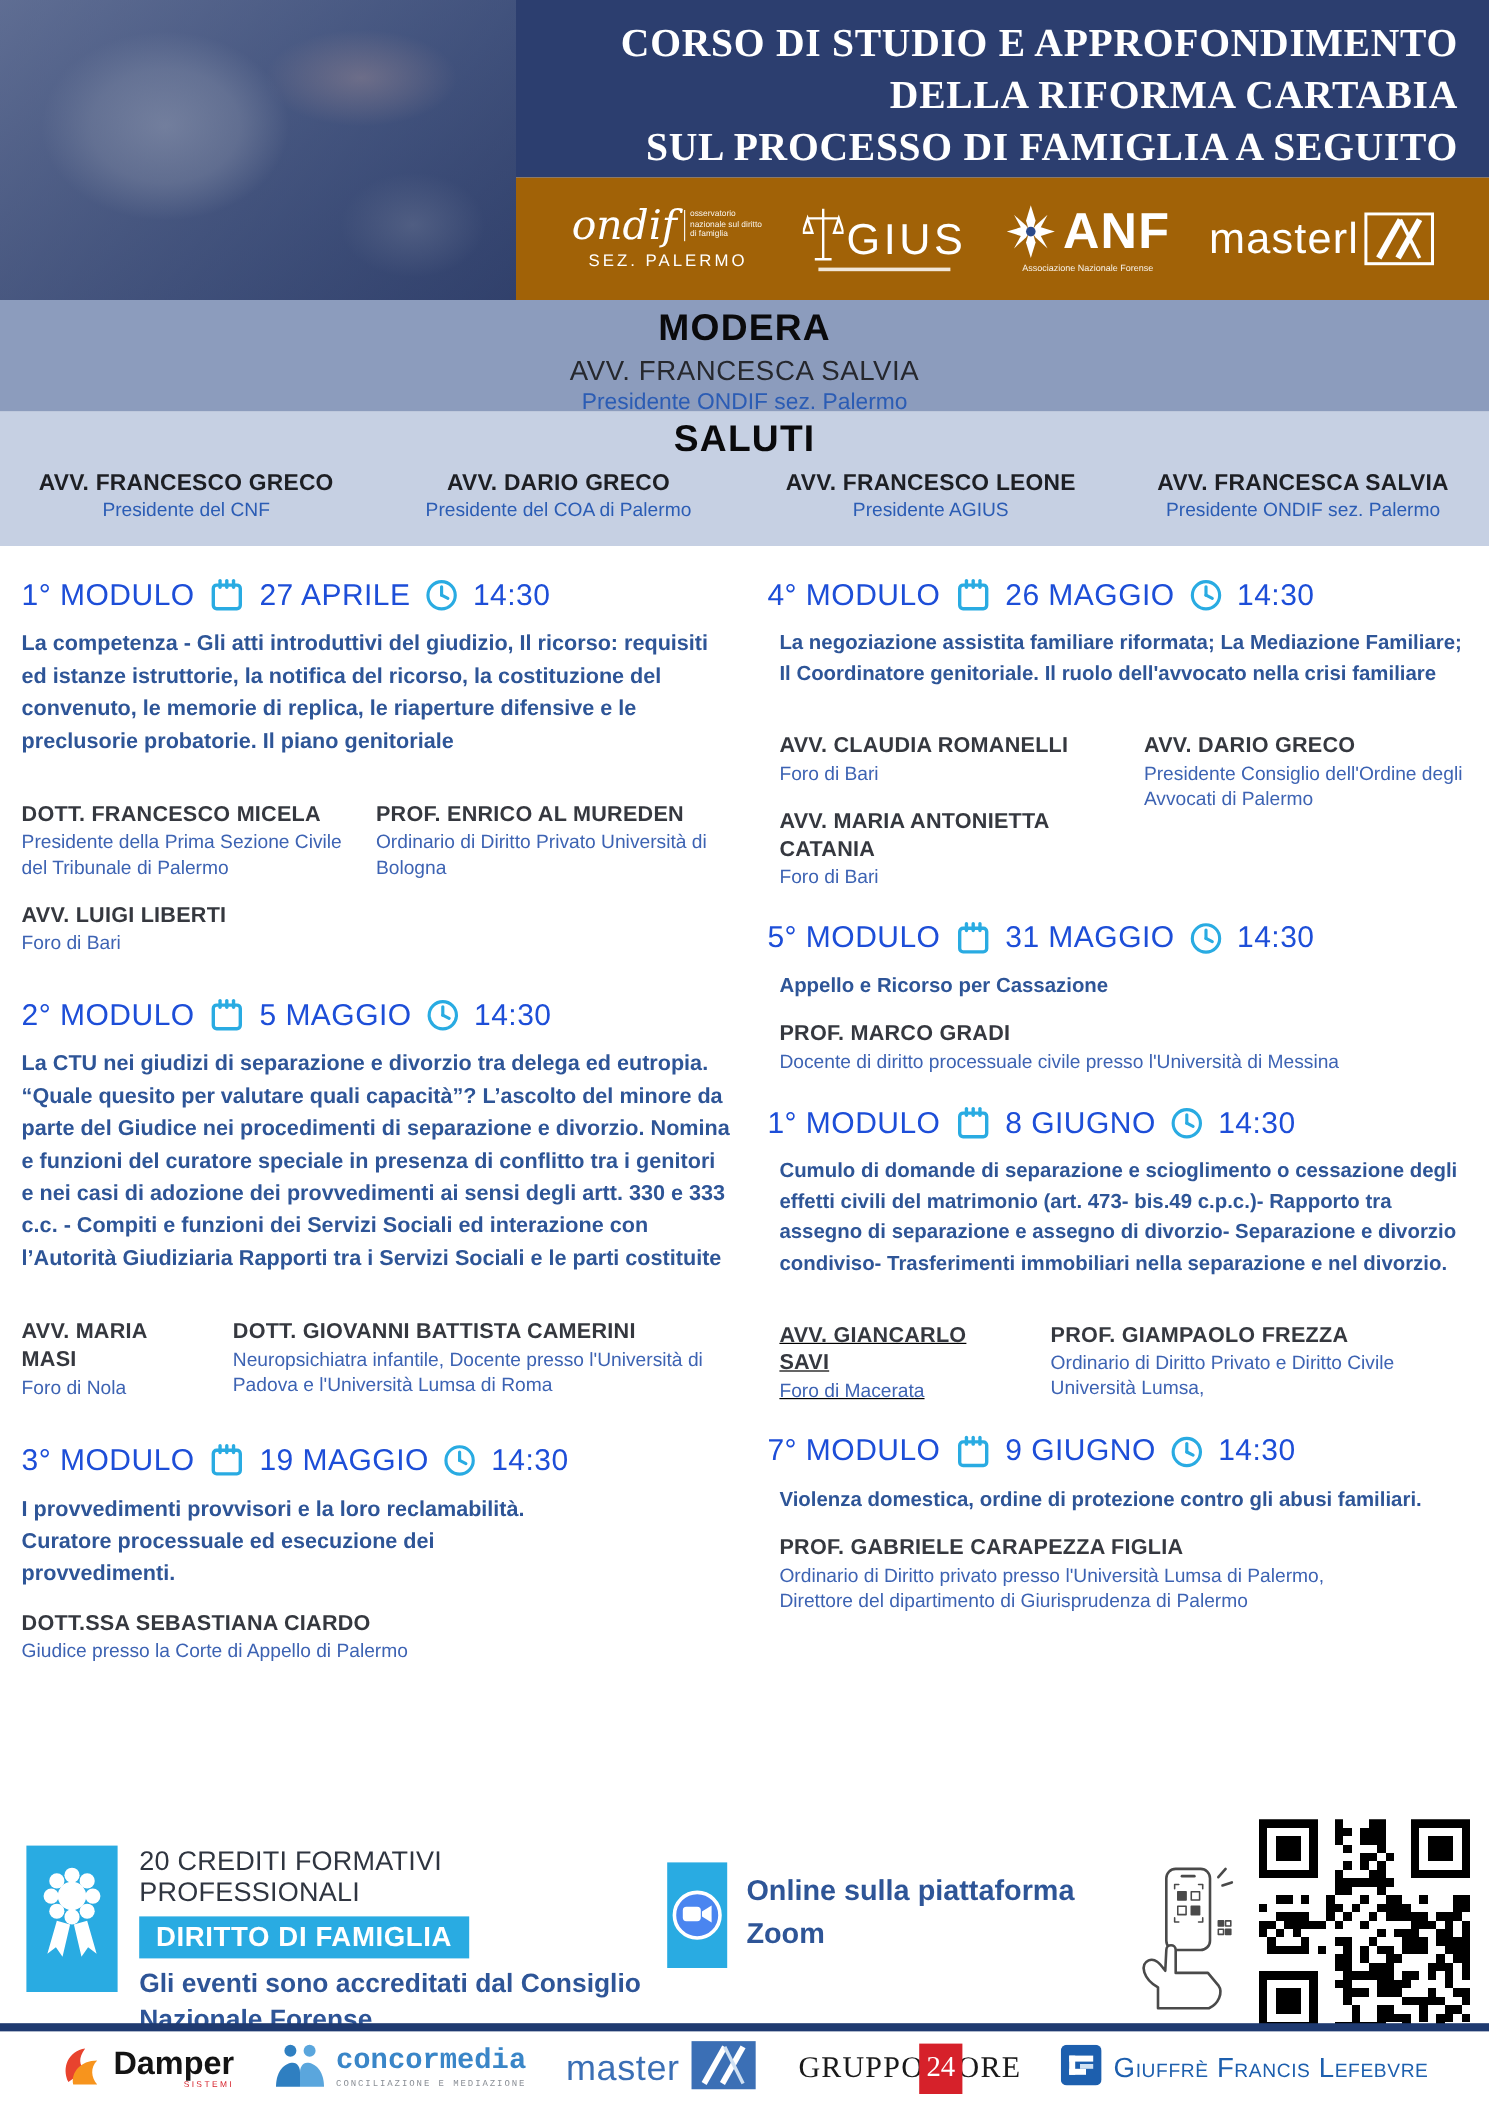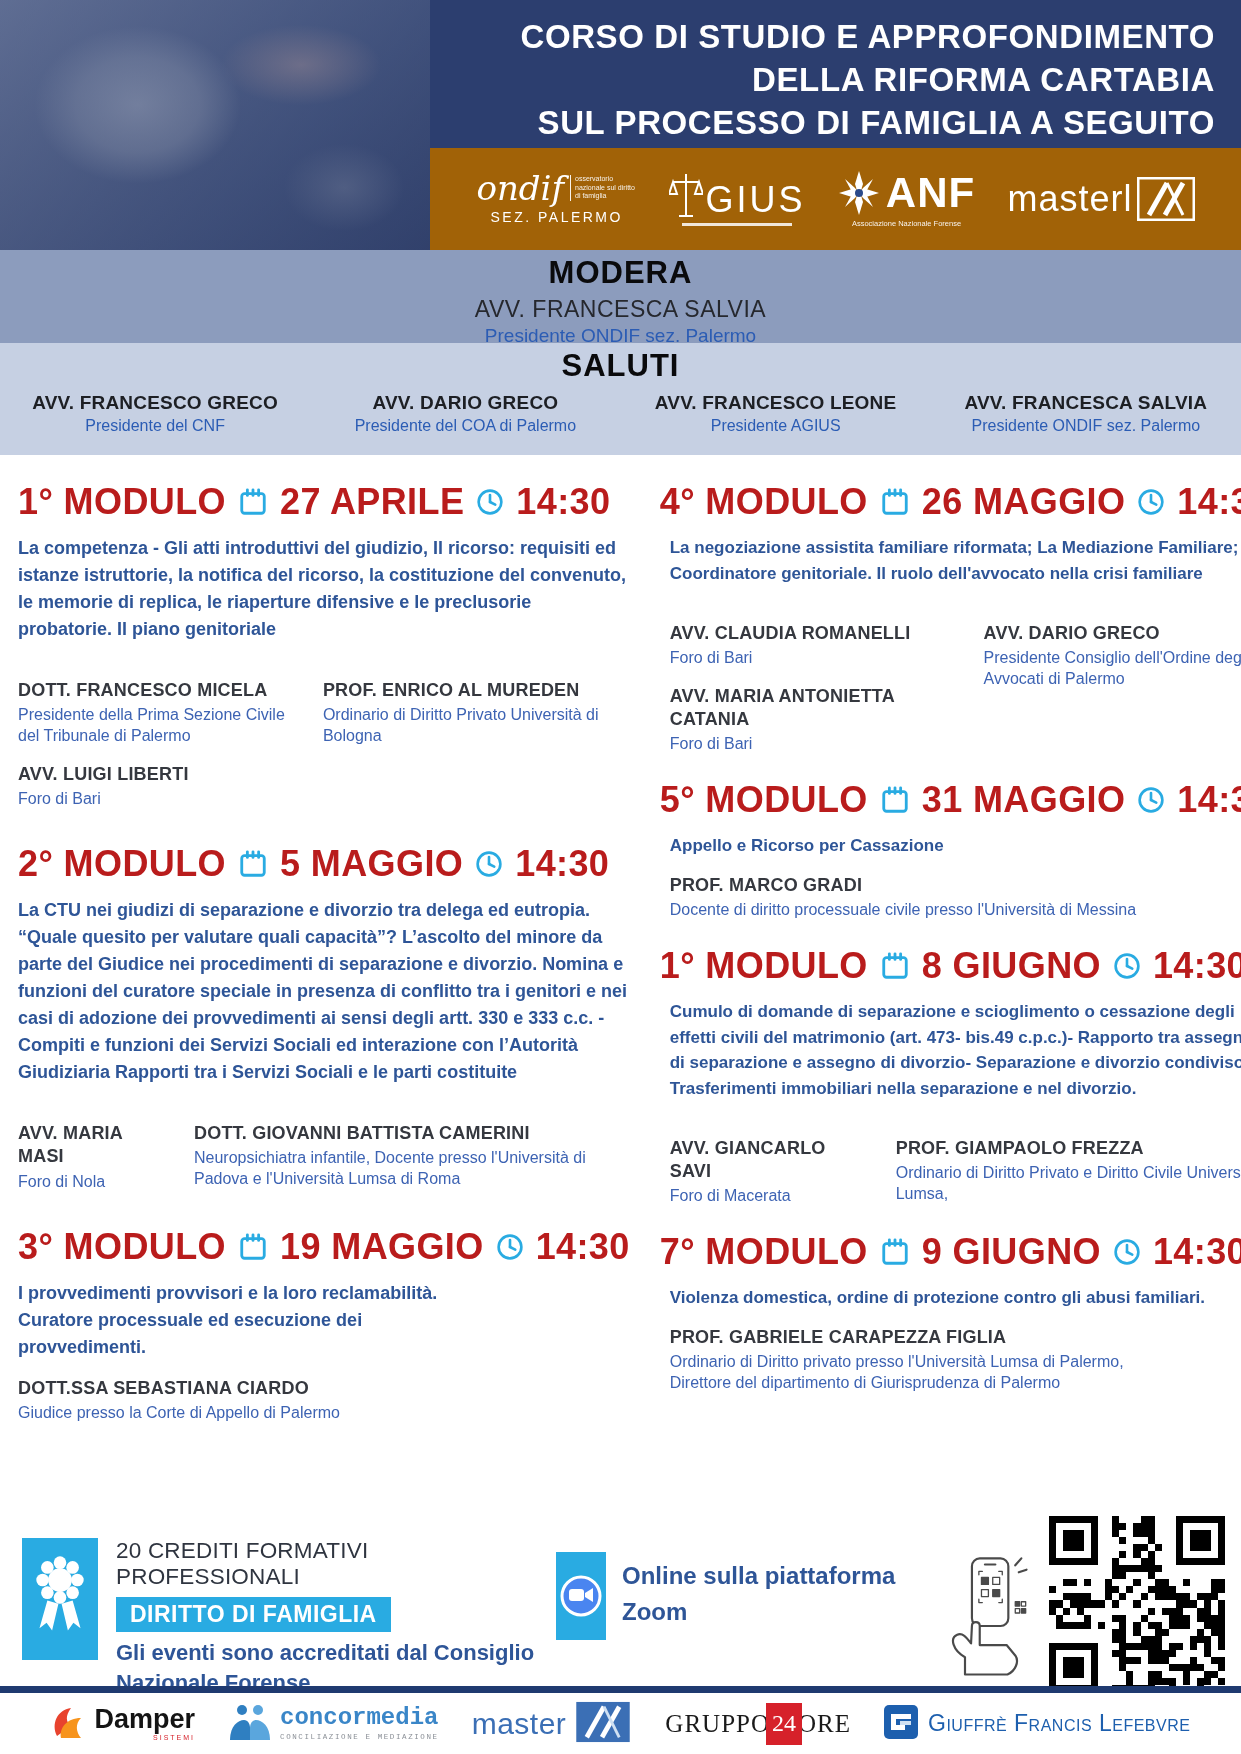--- a/index.html
+++ b/index.html
@@ -9,21 +9,21 @@
 
   
   .header-photo{left:0;top:0;width:430px;height:250px;
     background:
       linear-gradient(160deg, rgba(43,62,110,.50), rgba(36,52,96,.62)),
       radial-gradient(closest-side at 70% 26%, #c2aeb2 0%, rgba(194,174,178,.4) 38%, transparent 62%),
       radial-gradient(closest-side at 32% 42%, #ccd1dd 0%, #a9b1c5 45%, transparent 75%),
       radial-gradient(closest-side at 80% 75%, #8d97b0 0%, transparent 70%),
       linear-gradient(135deg,#939db8,#5f6f96 65%,#46557e);}
   .title-panel{left:430px;right:0;top:0;height:148px;background:#2c3e6f;color:#fff;
-    text-align:right;padding:16px 26px 0 0;box-sizing:border-box;}
+    text-align:right;padding:16px 26px 0 0;box-sizing:border-box;font-family:Liberation Serif, serif;}
   .title-line{font-size:33px;font-weight:bold;line-height:1.30;letter-spacing:.6px;}
 
   .logo-strip{left:430px;right:0;top:148px;height:102px;background:#a16207;color:#fff;
     display:flex;align-items:center;justify-content:space-evenly;padding:0 14px;}
   .hlogo{display:flex;flex-direction:column;align-items:center;}
   .ondif-row{display:flex;align-items:center;gap:6px;}
   .ondif-word{font-family:"DejaVu Serif",serif;font-style:italic;font-size:34px;line-height:.9;}
   .ondif-tag{font-size:7px;line-height:1.25;width:62px;opacity:.92;border-left:1px solid #fff;padding-left:4px;}
   .ondif-sec{font-size:14px;letter-spacing:2.5px;margin-top:6px;}
   .agius-row{display:flex;align-items:flex-end;gap:2px;}
@@ -45,21 +45,21 @@
   .saluti-col{flex:1;padding:0 6px;}
   .saluti-name{font-size:19px;font-weight:bold;color:#1d1f24;letter-spacing:.2px;}
   .saluti-role{font-size:16px;color:#2b5cb4;margin-top:3px;}
 
   
   .main-cols{left:0;right:0;top:437px;height:1079px;display:flex;padding:44px 10px 0 18px;box-sizing:border-box;gap:30px;}
   .col{flex:1;}
   .module{margin-bottom:34px;}
   .col-right .module{margin-bottom:24px;}
   .module-header{display:flex;align-items:center;gap:12px;}
-  .mh-text{font-size:36px;font-weight:bold;color:#b91c1c;letter-spacing:.4px;white-space:nowrap;}
+  .mh-text{font-size:25px;font-weight:normal;color:#1d4ed8;letter-spacing:.4px;white-space:nowrap;}
   .mh-icon{flex:0 0 auto;display:flex;}
   .module-desc{color:#2e5597;font-weight:bold;margin-top:12px;line-height:1.5;}
   .col-left .module-desc{font-size:18px;}
   .col-right .module-desc{font-size:17px;}
   .speakers{display:flex;gap:26px;margin-top:36px;}
   .sp-stack .speaker + .speaker{margin-top:16px;}
   .speaker{min-width:0;}
   .sp-name{font-size:18px;line-height:1.28;color:#35383f;font-weight:bold;letter-spacing:.2px;}
   .sp-role{font-size:16px;line-height:1.3;color:#3d63b3;margin-top:3px;}
   .sp-solo{margin-top:16px;}
@@ -391,21 +391,21 @@
             <svg width="28" height="28" viewBox="0 0 32 32" fill="none" stroke="#29abe2" stroke-width="3" stroke-linecap="round">
               <circle cx="16" cy="16" r="13"></circle>
               <line x1="16" y1="16" x2="16" y2="8"></line>
               <line x1="16" y1="16" x2="22" y2="19"></line>
             </svg>
           </span>
         <span class="mh-text">14:30</span>
       </div>
       <div class="module-desc indent-sm">Cumulo di domande di separazione e scioglimento o cessazione degli effetti civili del matrimonio (art. 473- bis.49 c.p.c.)- Rapporto tra assegno di separazione e assegno di divorzio- Separazione e divorzio condiviso- Trasferimenti immobiliari nella separazione e nel divorzio.</div>
       <div class="speakers indent-sm">
-        <div class="speaker" style="flex:0 0 200px;">
+        <div class="speaker" style="flex:0 0 200px;text-decoration:underline;">
           <div class="sp-name">AVV. GIANCARLO SAVI</div>
           <div class="sp-role">Foro di Macerata</div>
         </div>
         <div class="speaker" style="flex:1;">
           <div class="sp-name">PROF. GIAMPAOLO FREZZA</div>
           <div class="sp-role">Ordinario di Diritto Privato e Diritto Civile Università Lumsa,</div>
         </div>
       </div>
     </div>
 

